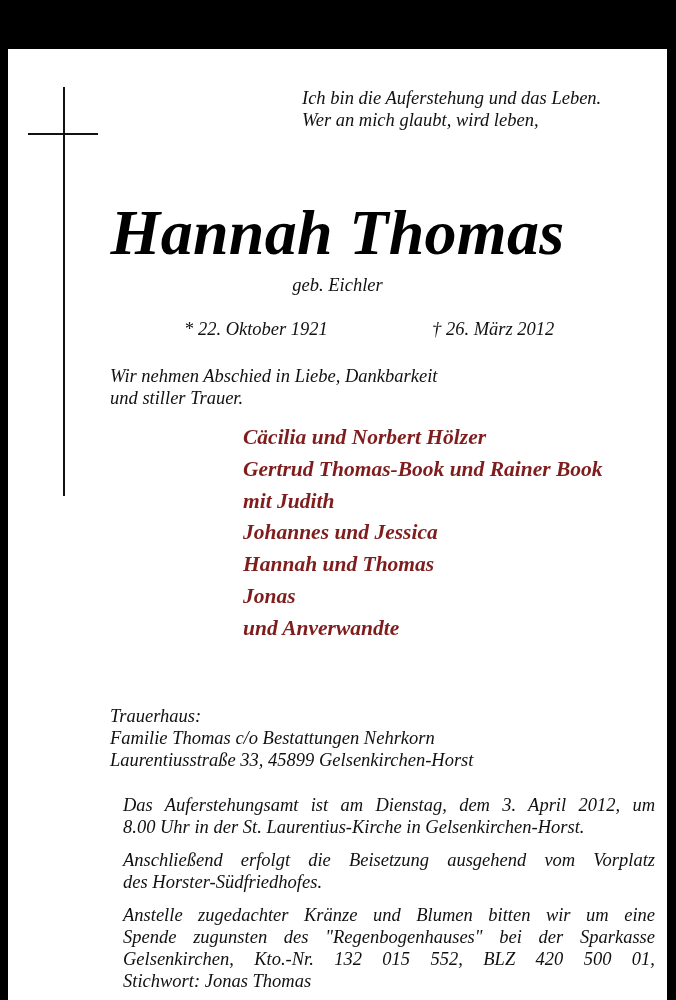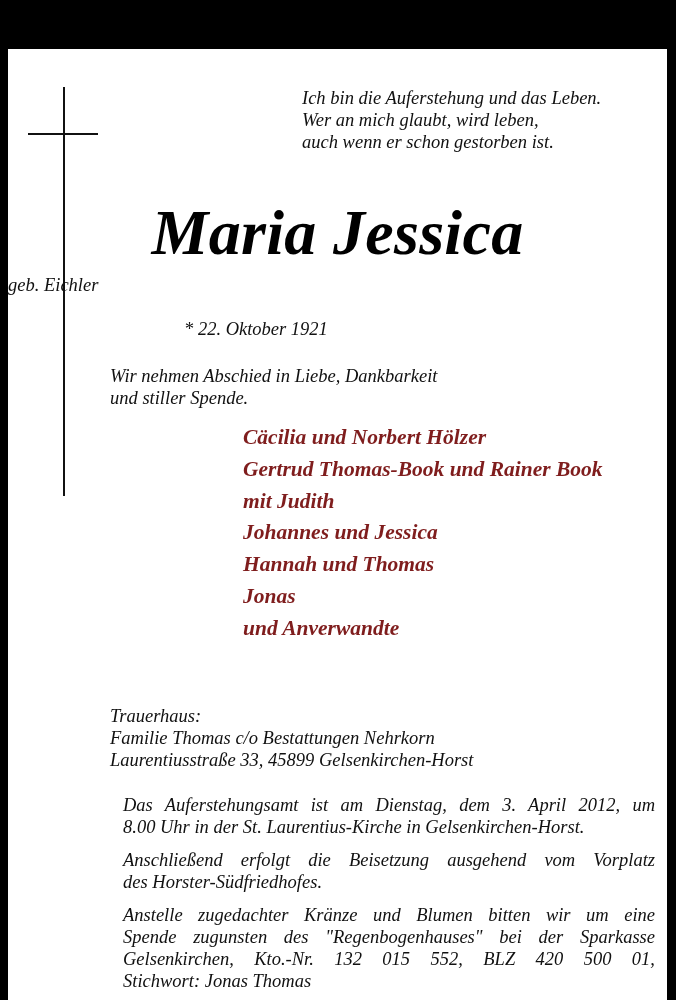--- a/index.html
+++ b/index.html
@@ -61,20 +61,21 @@
       font-size: 64px;
       line-height: 76px;
       color: #000;
       letter-spacing: 0.3px;
     }
     .maiden {
       position: absolute;
       left: 0;
       width: 659px;
       top: 224px;
+      text-align: center;
       font-style: italic;
       font-size: 18.5px;
       line-height: 24px;
     }
     .birth {
       position: absolute;
       left: 176px;
       top: 268px;
       font-style: italic;
       font-size: 18.5px;
@@ -151,30 +152,30 @@
 <div class="page">
 
   <div>
     <div class="cross-v"></div>
     <div class="cross-h"></div>
   </div>
 
   <div class="verse">
     <div>Ich bin die Auferstehung und das Leben.</div>
     <div>Wer an mich glaubt, wird leben,</div>
-    <div>auch wenn er schon gestorben ist.</div>
-  </div>
-
-  <div class="name">Maria Jessica</div>
+  </div>
+
+  <div class="name">Hannah Thomas</div>
   <div class="maiden">geb. Eichler</div>
   <div class="birth">* 22. Oktober 1921</div>
+  <div class="death">† 26. März 2012</div>
 
   <div class="farewell">
     <div>Wir nehmen Abschied in Liebe, Dankbarkeit</div>
-    <div>und stiller Spende.</div>
+    <div>und stiller Trauer.</div>
   </div>
 
   <div class="family">
     <div>Cäcilia und Norbert Hölzer</div>
     <div>Gertrud Thomas-Book und Rainer Book</div>
     <div>mit Judith</div>
     <div>Johannes und Jessica</div>
     <div>Hannah und Thomas</div>
     <div>Jonas</div>
     <div>und Anverwandte</div>

